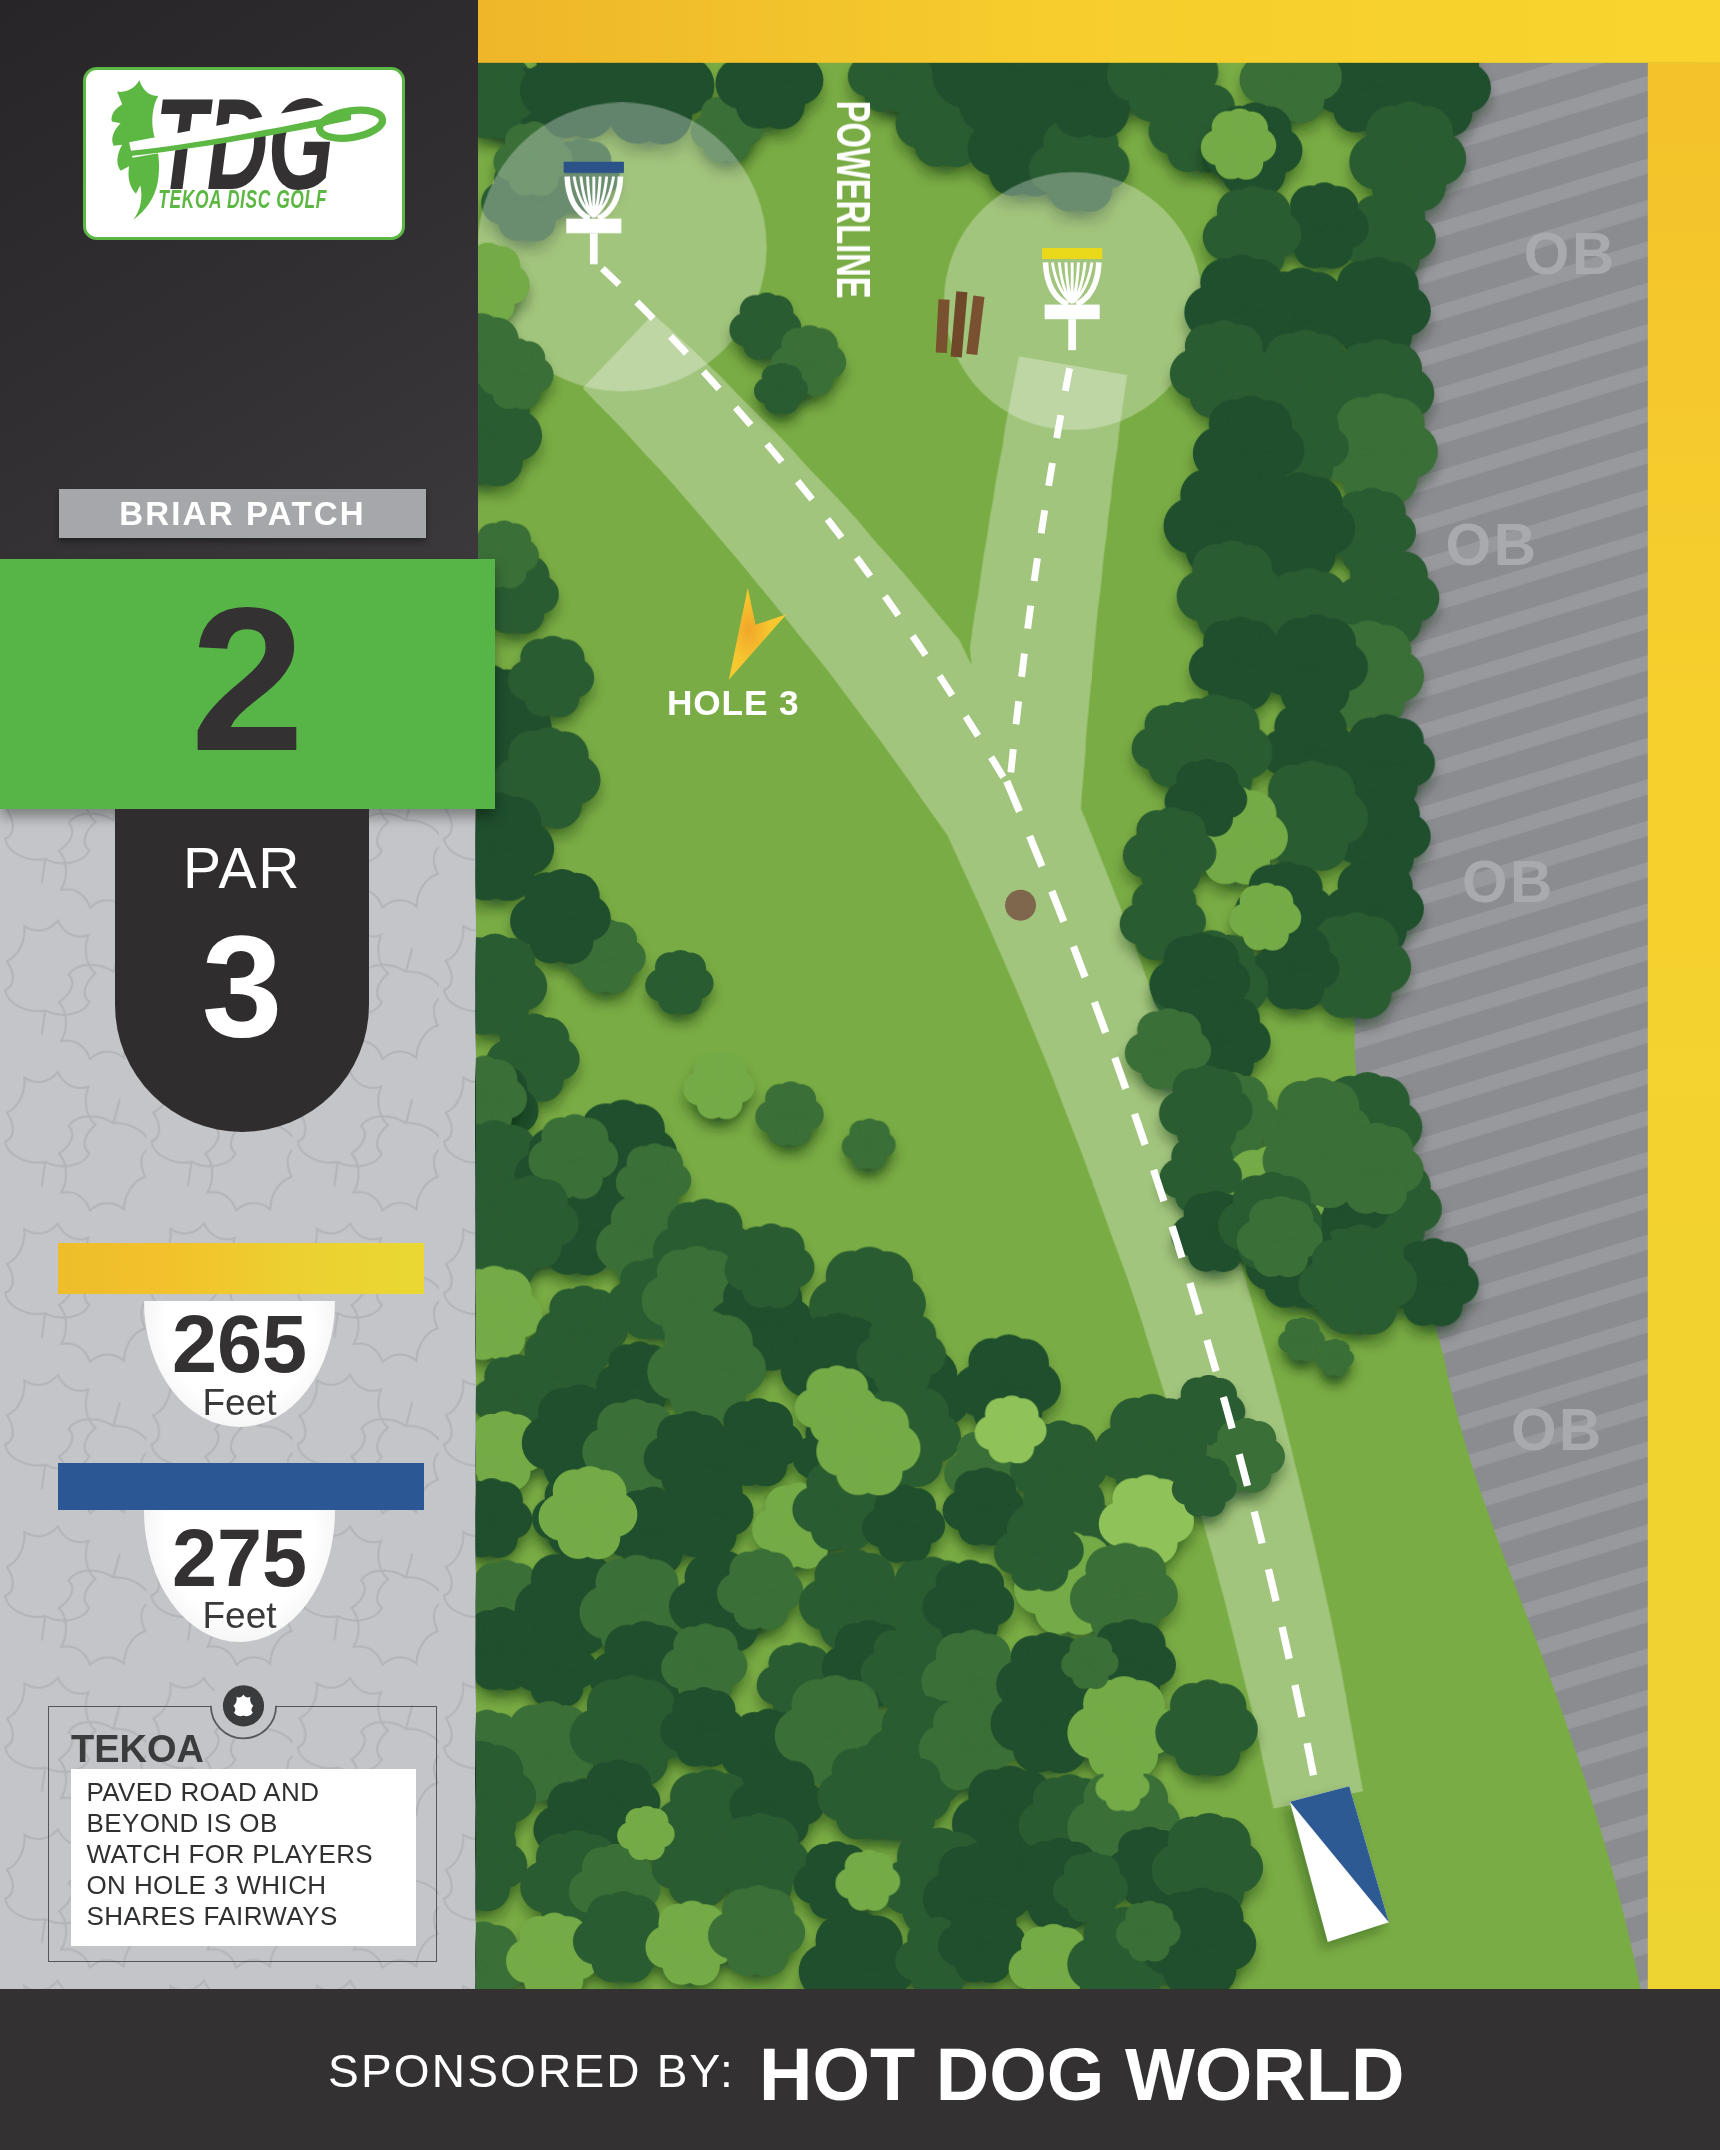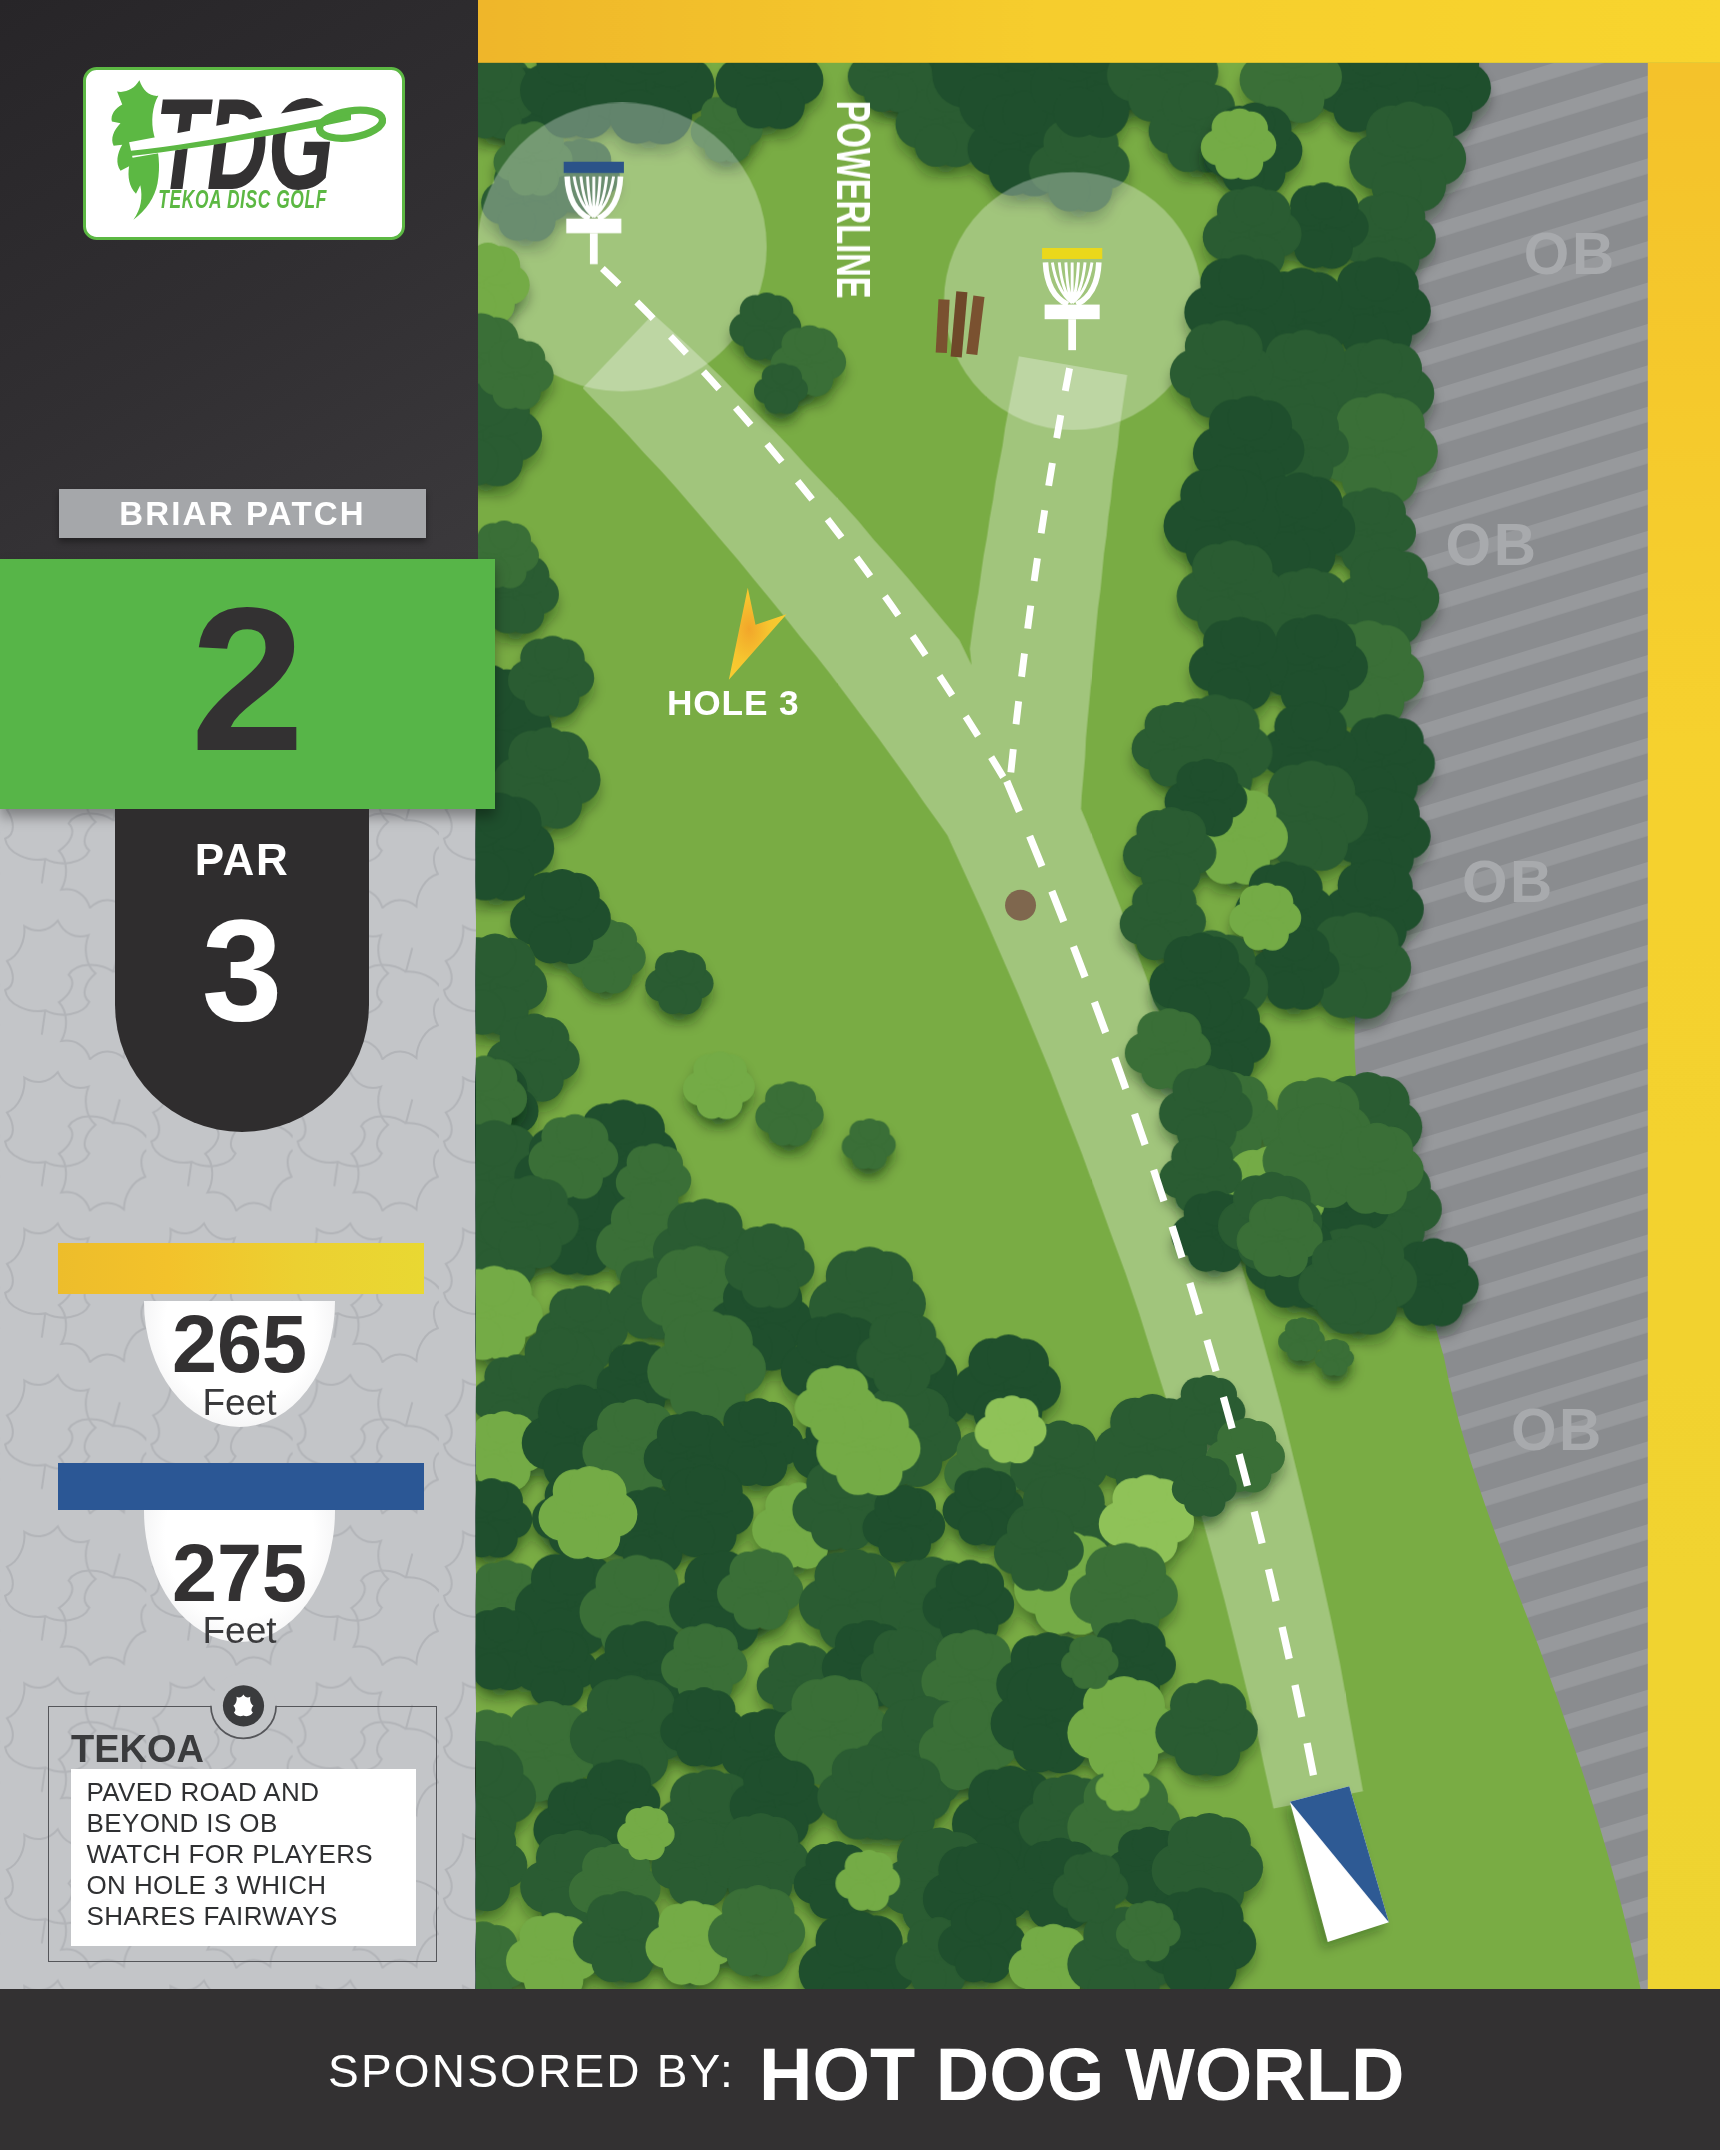--- a/index.html
+++ b/index.html
@@ -641,35 +641,35 @@
 </svg>
 </div>
 
 <div class="abs" style="left:59px;top:489px;width:367px;height:49px;background:#a5a7aa;box-shadow:0 4.3px 6px rgba(0,0,0,0.35);display:flex;align-items:center;justify-content:center;color:#fff;font-size:33px;font-weight:bold;letter-spacing:2.2px;text-align:right;">BRIAR PATCH</div>
 
 <div class="abs" style="left:0;top:559px;width:495px;height:250px;background:#57b548;box-shadow:0 7.7px 12px rgba(0,0,0,0.35);display:flex;align-items:center;justify-content:center;color:#333132;font-size:205px;font-weight:bold;">
       <span style="position:relative;top:-5.2px;">2</span>
     </div>
 
 <div class="abs" style="left:115px;top:809px;width:254px;height:323px;background:#2f2d2e;border-radius:0 0 127px 127px;text-align:center;color:#fff;">
-<div style="font-size:44px;font-weight:bold;letter-spacing:1.7px;margin-top:26px;">PAR</div>
+<div style="font-size:57px;font-weight:normal;letter-spacing:1.7px;margin-top:26px;">PAR</div>
 <div style="font-size:145px;font-weight:bold;margin-top:1.7px;">3</div>
 </div>
 
 <div class="abs" style="left:58px;top:1243px;width:366px;height:51px;background:linear-gradient(90deg,#edbd2b 0%,#f3c22b 30%,#ecd031 65%,#e9d832 100%);"></div>
 
 <div class="abs" style="left:144px;top:1294px;width:191px;height:126px;border-radius:0 0 96px 96px / 0 0 126px 126px;background:radial-gradient(ellipse at 50% 20%, #ffffff 55%, #f2f2f3 78%, #e4e4e6 100%);text-align:center;margin-top:7px;">
 <div style="font-size:81px;font-weight:bold;color:#333132;line-height:1;margin-top:3.4px;">265</div>
 <div style="font-size:37px;color:#3a3a3c;line-height:1;margin-top:-1.7px;">Feet</div>
 </div>
 
 <div class="abs" style="left:58px;top:1463px;width:366px;height:47px;background:#2b5795;"></div>
 
 <div class="abs" style="left:144px;top:1510px;width:191px;height:132px;border-radius:0 0 96px 96px / 0 0 132px 132px;background:radial-gradient(ellipse at 50% 20%, #ffffff 55%, #f2f2f3 78%, #e4e4e6 100%);text-align:center;">
-<div style="font-size:81px;font-weight:bold;color:#333132;line-height:1;margin-top:23px;">275</div>
+<div style="font-size:81px;font-weight:bold;color:#333132;line-height:1;margin-top:8px;">275</div>
 <div style="font-size:37px;color:#3a3a3c;line-height:1;margin-top:-1.7px;">Feet</div>
 </div>
 
 <div class="abs" style="left:48px;top:1706px;width:389px;height:256px;border:1.7px solid #55565a;box-sizing:border-box;"></div>
 
 <div class="abs" style="left:192px;top:1673px;width:103px;height:69px;">
 <svg width="103" height="69" viewBox="0 0 120 80">
 <circle cx="60" cy="38" r="38" fill="#c3c5c8"></circle>
 <path d="M22,38 A38,38 0 0 0 98,38" fill="none" stroke="#55565a" stroke-width="2"></path>
 <circle cx="60" cy="38" r="24" fill="#3a3b3d"></circle>

